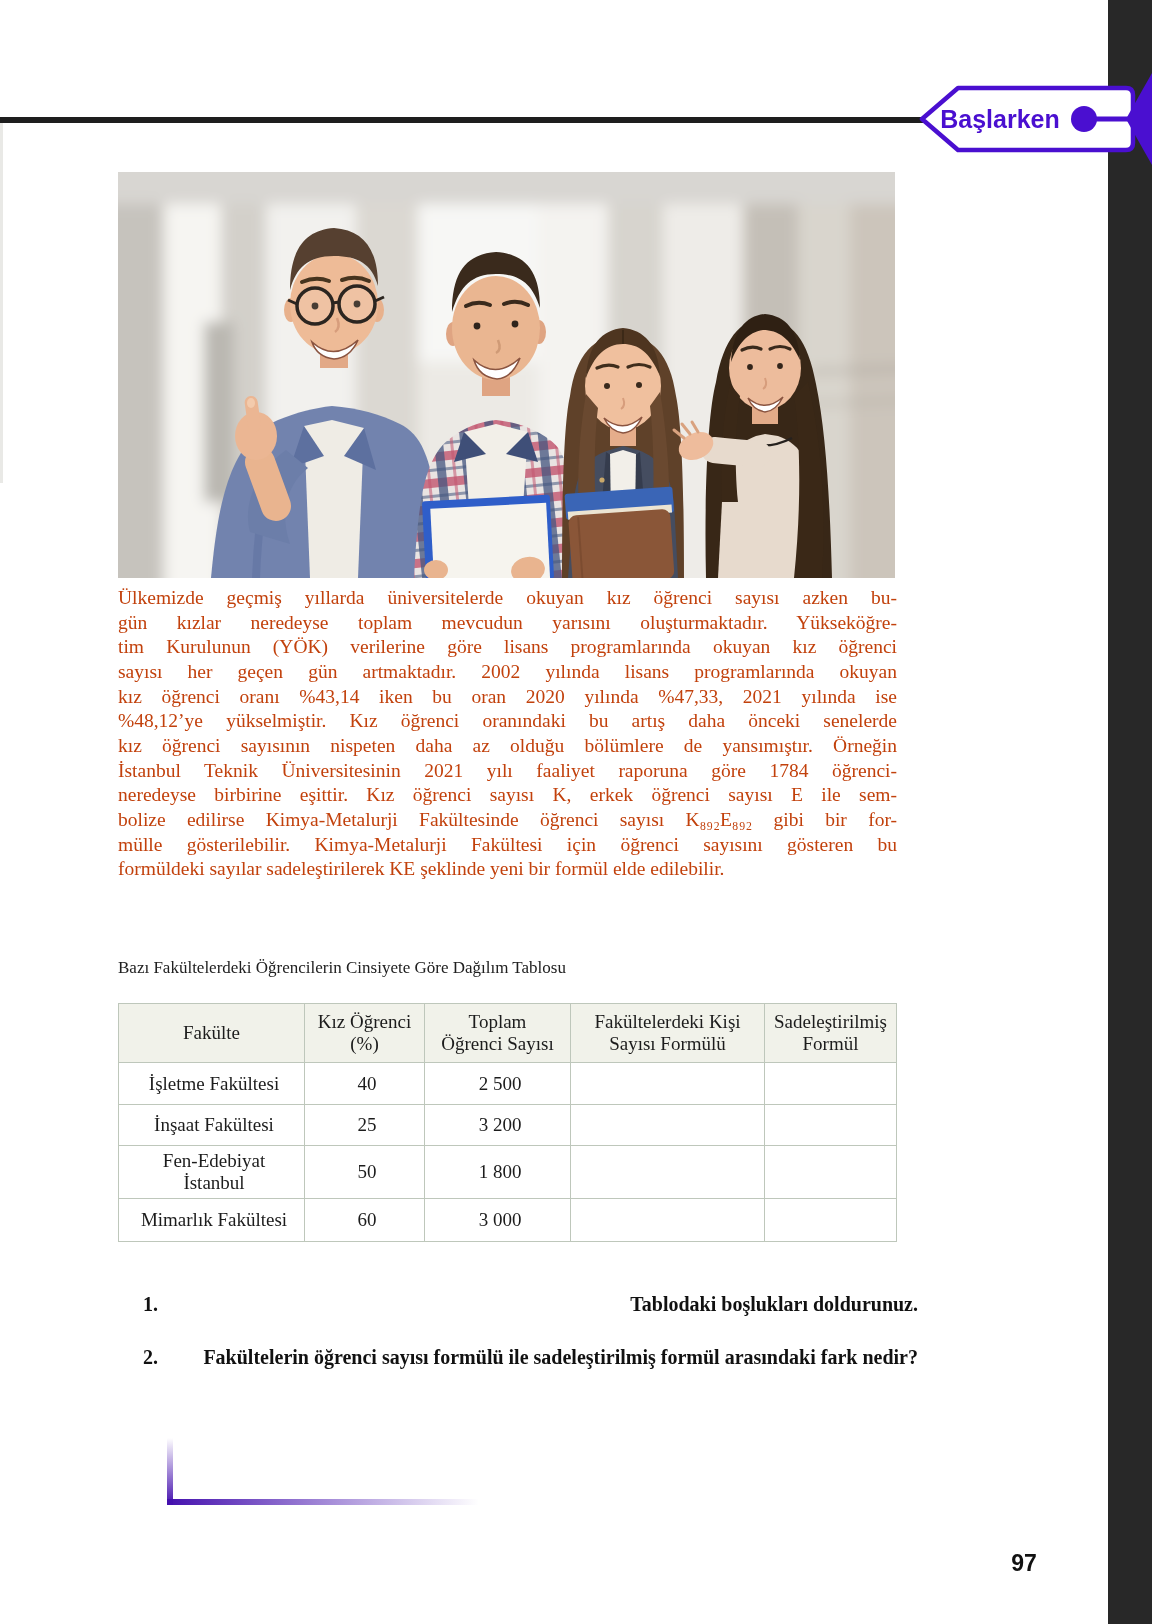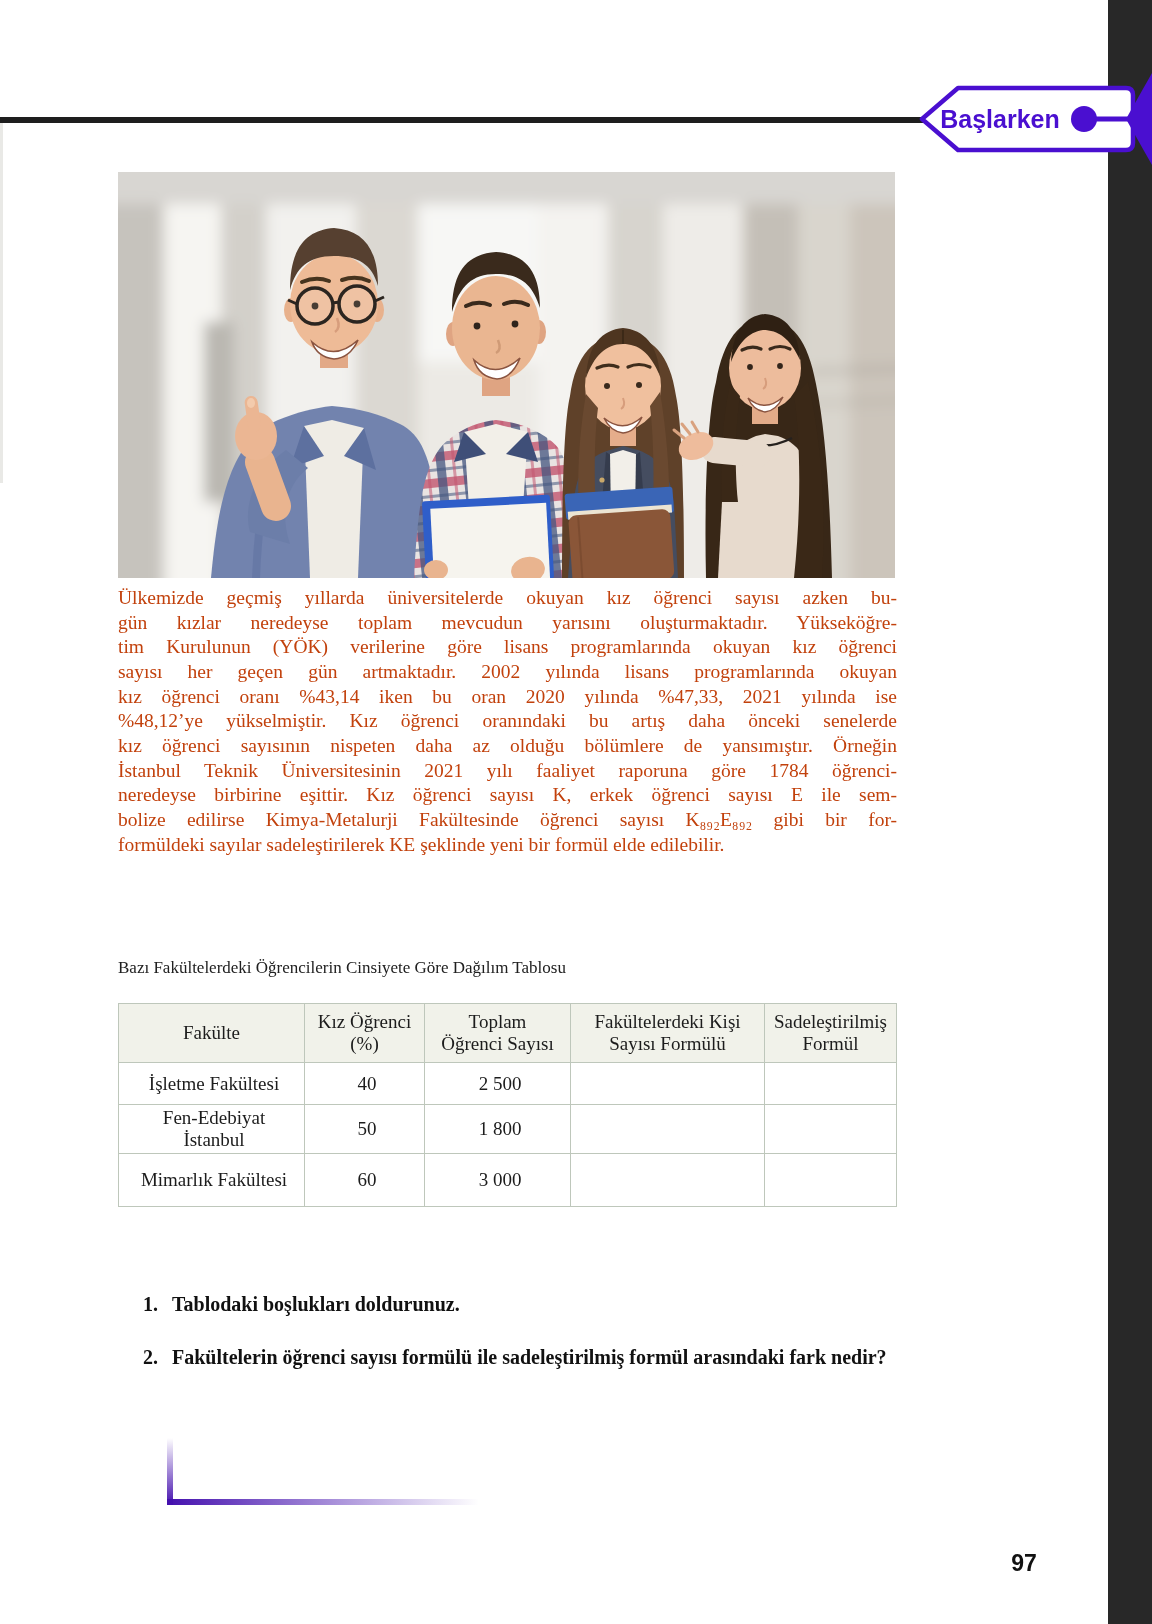--- a/index.html
+++ b/index.html
@@ -18,25 +18,25 @@
   .caption{position:absolute;left:118px;top:958px;width:779px;font-size:17px;color:#202020;}
   .dist-table{position:absolute;left:118px;top:1003px;border-collapse:collapse;table-layout:fixed;width:778px;
               font-size:19px;color:#1c1c1c;}
   .dist-table th,.dist-table td{border:1.5px solid #bec7bb;vertical-align:middle;overflow:hidden;}
   .dist-table th{background:#f1f2ea;font-weight:normal;text-align:center;line-height:22px;white-space:pre-line;height:54px;padding:2px 4px;}
   .dist-table th:first-child{white-space:normal;}
   .dist-table td{background:#ffffff;text-align:center;padding:2px 4px 2px 9px;line-height:22px;white-space:pre-line;}
   .dist-table tbody tr:nth-child(1){height:42px;}
   .dist-table tbody tr:nth-child(2){height:41px;}
   .dist-table tbody tr:nth-child(3){height:53px;}
-  .dist-table tbody tr:nth-child(4){height:55px;}
+  .dist-table tbody tr:nth-child(4){height:43px;}
   .questions{position:absolute;left:143px;top:1290px;width:775px;font-weight:bold;font-size:20px;line-height:28px;color:#111;}
   .question{display:flex;margin-bottom:25px;}
   .q-num{width:29px;flex:0 0 29px;}
-  .q-text{flex:1;}
+  .q-text{flex:1;text-align:right;}
   .corner-v{position:absolute;left:167px;top:1438px;width:6px;height:67px;
             background:linear-gradient(to bottom,rgba(68,16,174,0) 0%,#4410ae 100%);}
   .corner-h{position:absolute;left:167px;top:1499px;width:312px;height:6px;
             background:linear-gradient(to right,#4410ae 0%,rgba(68,16,174,0) 100%);}
   .page-number{position:absolute;left:998px;top:1550px;width:52px;text-align:center;
                font-family:Liberation Sans, sans-serif;font-weight:bold;font-size:23px;color:#111;}
 </style>
 </head>
 <body>
 
@@ -202,20 +202,21 @@
       <div class="pline">Ülkemizde geçmiş yıllarda üniversitelerde okuyan kız öğrenci sayısı azken bu-</div>
       <div class="pline">gün kızlar neredeyse toplam mevcudun yarısını oluşturmaktadır. Yükseköğre-</div>
       <div class="pline">tim Kurulunun (YÖK) verilerine göre lisans programlarında okuyan kız öğrenci</div>
       <div class="pline">sayısı her geçen gün artmaktadır. 2002 yılında lisans programlarında okuyan</div>
       <div class="pline">kız öğrenci oranı %43,14 iken bu oran 2020 yılında %47,33, 2021 yılında ise</div>
       <div class="pline">%48,12’ye yükselmiştir. Kız öğrenci oranındaki bu artış daha önceki senelerde</div>
       <div class="pline">kız öğrenci sayısının nispeten daha az olduğu bölümlere de yansımıştır. Örneğin</div>
       <div class="pline">İstanbul Teknik Üniversitesinin 2021 yılı faaliyet raporuna göre 1784 öğrenci-</div>
       <div class="pline">neredeyse birbirine eşittir. Kız öğrenci sayısı K, erkek öğrenci sayısı E ile sem-</div>
       <div class="pline">bolize edilirse Kimya-Metalurji Fakültesinde öğrenci sayısı K₈₉₂E₈₉₂ gibi bir for-</div>
+      <div class="pline">mülle gösterilebilir. Kimya-Metalurji Fakültesi için öğrenci sayısını gösteren bu</div>
       <div class="pline last">formüldeki sayılar sadeleştirilerek KE şeklinde yeni bir formül elde edilebilir.</div>
     </div>
 
   <div class="caption">Bazı Fakültelerdeki Öğrencilerin Cinsiyete Göre Dağılım Tablosu</div>
 
   <table class="dist-table">
     <colgroup id="cols">
         <col style="width: 186px;">
         <col style="width: 120px;">
         <col style="width: 146px;">
@@ -237,20 +238,27 @@
       </thead>
     <tbody id="tbody">
         <tr>
           <td>İşletme Fakültesi</td>
           <td>40</td>
           <td>2 500</td>
           <td></td>
           <td></td>
         </tr>
         <tr>
+          <td>İnşaat Fakültesi</td>
+          <td>25</td>
+          <td>3 200</td>
+          <td></td>
+          <td></td>
+        </tr>
+        <tr>
           <td>Fen-Edebiyat
 İstanbul</td>
           <td>50</td>
           <td>1 800</td>
           <td></td>
           <td></td>
         </tr>
         <tr>
           <td>Mimarlık Fakültesi</td>
           <td>60</td>

